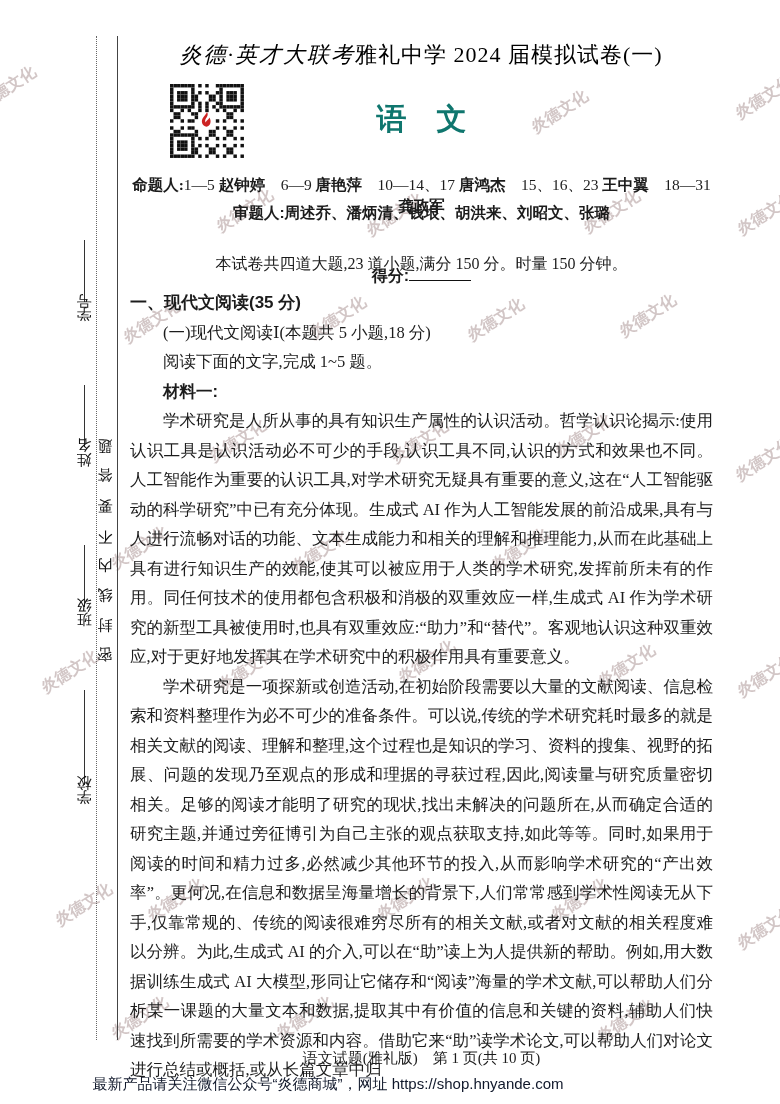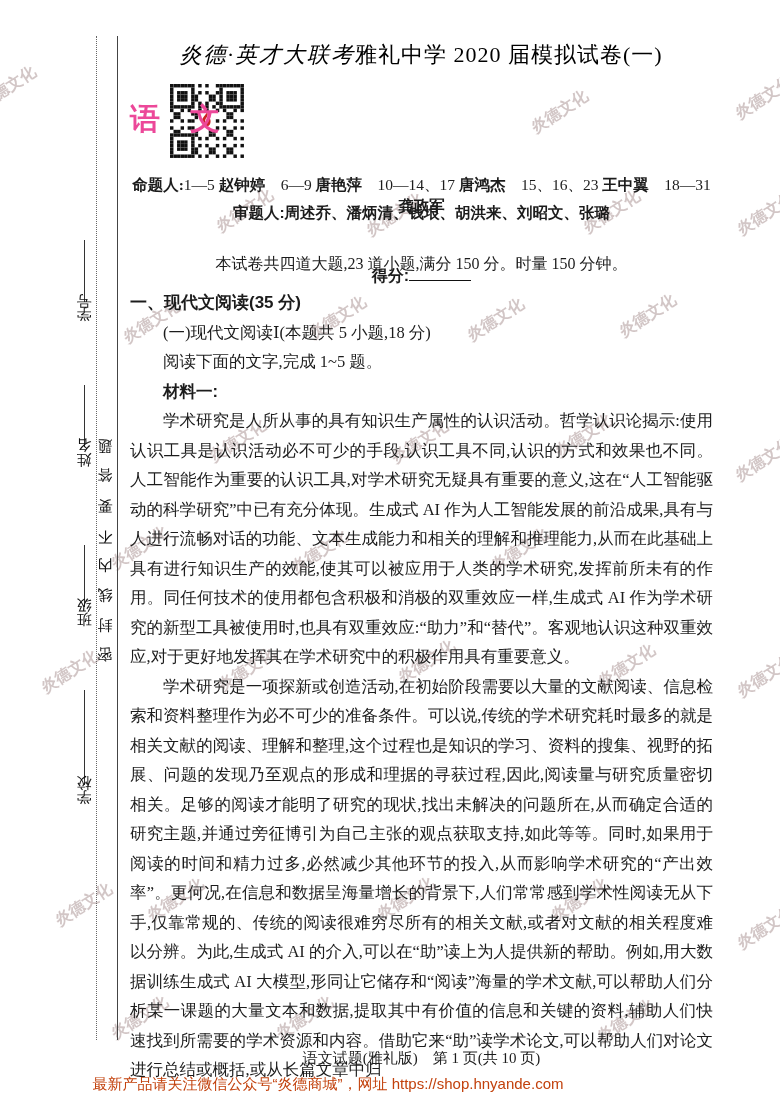--- a/index.html
+++ b/index.html
@@ -39,21 +39,21 @@
   }
   
   .main-title{
     position:absolute; left:62px; top:40px; width:718px;
     text-align:center; font-size:22px; letter-spacing:1px; color:#000;
   }
   .main-title .brush{ font-weight:400; font-style:italic; letter-spacing:2px; }
   #qr-svg{ position:absolute; left:170px; top:84px; width:74px; height:74px; }
   .subject{
     position:absolute; left:130px; top:99px; width:583px;
-    text-align:left; font-size:30px; font-weight:700; color:#ec4899;
+    text-align:center; font-size:30px; font-weight:700; color:#0f766e;
   }
   .hline{ position:absolute; left:130px; width:583px; text-align:center; }
   .proposers{ top:175px; font-size:15.5px; }
   .reviewers{ top:203px; font-size:15.5px; font-weight:700;
               font-family:"Liberation Sans","DejaVu Sans",sans-serif;text-align:center; }
   .exam-info{ top:254px; font-size:16px; }
   .seg-bold{ font-weight:700; font-family:Liberation Serif, serif; }
   .score-line{ position:absolute; left:130px; top:266px; width:583px; text-align:center; }
   .score-label{ font-weight:700; font-size:16px;
                 font-family:"Liberation Sans","DejaVu Sans",sans-serif; }
@@ -67,21 +67,21 @@
   .sec-title{ font-weight:700; font-family:"Liberation Sans","DejaVu Sans",sans-serif;
               font-size:17px; }
   .sub-title, .instruction{ text-indent:2em; }
   .material-label{ text-indent:2em; font-weight:700;
                    font-family:"Liberation Sans","DejaVu Sans",sans-serif; }
   .para{ text-indent:2em; }
   
   .page-footer{ position:absolute; left:130px; top:1049px; width:583px;
                 text-align:center; font-size:15px; }
   .promo{ position:absolute; left:0; top:1075px; width:656px; text-align:center;
-          font-size:15px; color:#c2410c;
+          font-size:15px; color:#0f172a;
           font-family:"Liberation Sans","DejaVu Sans",sans-serif; }
 </style>
 </head>
 <body>
 
 <div class="page">
 
   <div id="watermarks">
       <span class="wm" style="left: 8px; top: 88px; color: rgba(186, 168, 168, 0.65);">炎德文化</span>
       <span class="wm" style="left: 560px; top: 112px; color: rgba(186, 168, 168, 0.65);">炎德文化</span>
@@ -132,21 +132,21 @@
     <div class="flabel">班级</div>
   </div>
   <div class="seal-field f3">
     <div class="fline"></div>
     <div class="flabel">学校</div>
   </div>
 
   <div class="seal-notice">密封线内不要答题</div>
 
   <div class="main-title">
-    <span class="brush">炎德·英才大联考</span><span>雅礼中学 2020 届模拟试卷(一)</span>
+    <span class="brush">炎德·英才大联考</span><span>雅礼中学 2024 届模拟试卷(一)</span>
   </div>
 
   <svg id="qr-svg" viewBox="0 0 74 74" xmlns="http://www.w3.org/2000/svg">
       <rect x="0.00" y="0.00" width="3.45" height="3.45" fill="#111"></rect>
       <rect x="3.52" y="0.00" width="3.45" height="3.45" fill="#111"></rect>
       <rect x="7.05" y="0.00" width="3.45" height="3.45" fill="#111"></rect>
       <rect x="10.57" y="0.00" width="3.45" height="3.45" fill="#111"></rect>
       <rect x="14.10" y="0.00" width="3.45" height="3.45" fill="#111"></rect>
       <rect x="17.62" y="0.00" width="3.45" height="3.45" fill="#111"></rect>
       <rect x="21.14" y="0.00" width="3.45" height="3.45" fill="#111"></rect>

